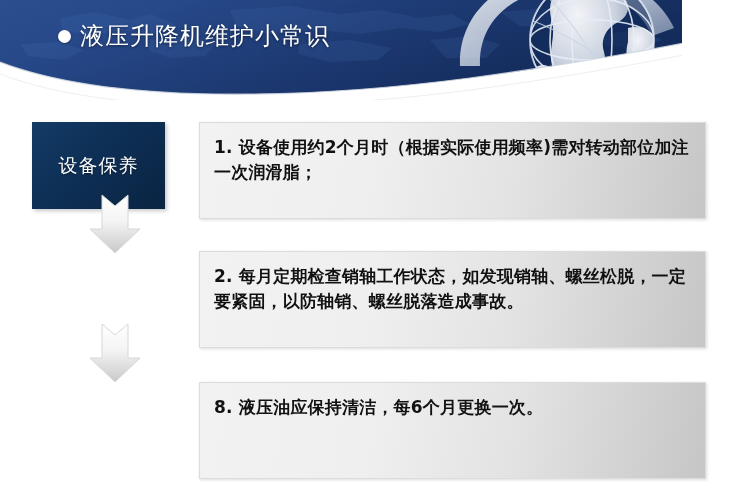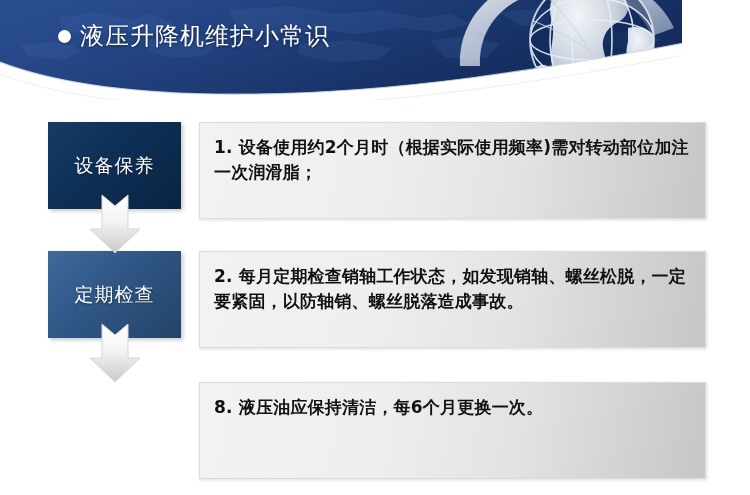--- a/index.html
+++ b/index.html
@@ -66,21 +66,21 @@
 
   
   .flow-row {
     position: absolute;
     left: 0;
     width: 750px;
     height: 87px;
   }
   .label-box {
     position: absolute;
-    left: 48px; top: 0;
+    left: 32px; top: 0;
     width: 133px; height: 87px;
     display: flex;
     align-items: center;
     justify-content: center;
     box-shadow: 2px 2px 4px rgba(0,0,0,.22);
   }
   .label-text {
     color: #ffffff;
     font-size: 19px;
     letter-spacing: 1px;
@@ -225,23 +225,20 @@
     <linearGradient id="arrGrad1" x1="0" y1="0" x2="0" y2="1">
       <stop offset="0%" stop-color="#ffffff"></stop>
       <stop offset="45%" stop-color="#f4f4f4"></stop>
       <stop offset="100%" stop-color="#c9c9c9"></stop>
     </linearGradient>
   </defs>
   <path d="M16 2 L29 13 L42 2 L42 36 L54 36 L29 60 L4 36 L16 36 Z" fill="url(#arrGrad1)" stroke="#d7d7d7" stroke-width="1"></path>
 </svg>
 
 <div class="flow-row" id="row-2">
-  <div class="label-box">
-    <span class="label-text">定期检查</span>
-  </div>
   <div class="content-box">
     <span class="content-text">2. 每月定期检查销轴工作状态，如发现销轴、螺丝松脱，一定要紧固，以防轴销、螺丝脱落造成事故。</span>
   </div>
 </div>
 
 <svg class="connector-arrow" id="arrow-2" viewBox="0 0 58 62">
   <defs>
     <linearGradient id="arrGrad2" x1="0" y1="0" x2="0" y2="1">
       <stop offset="0%" stop-color="#ffffff"></stop>
       <stop offset="45%" stop-color="#f4f4f4"></stop>

